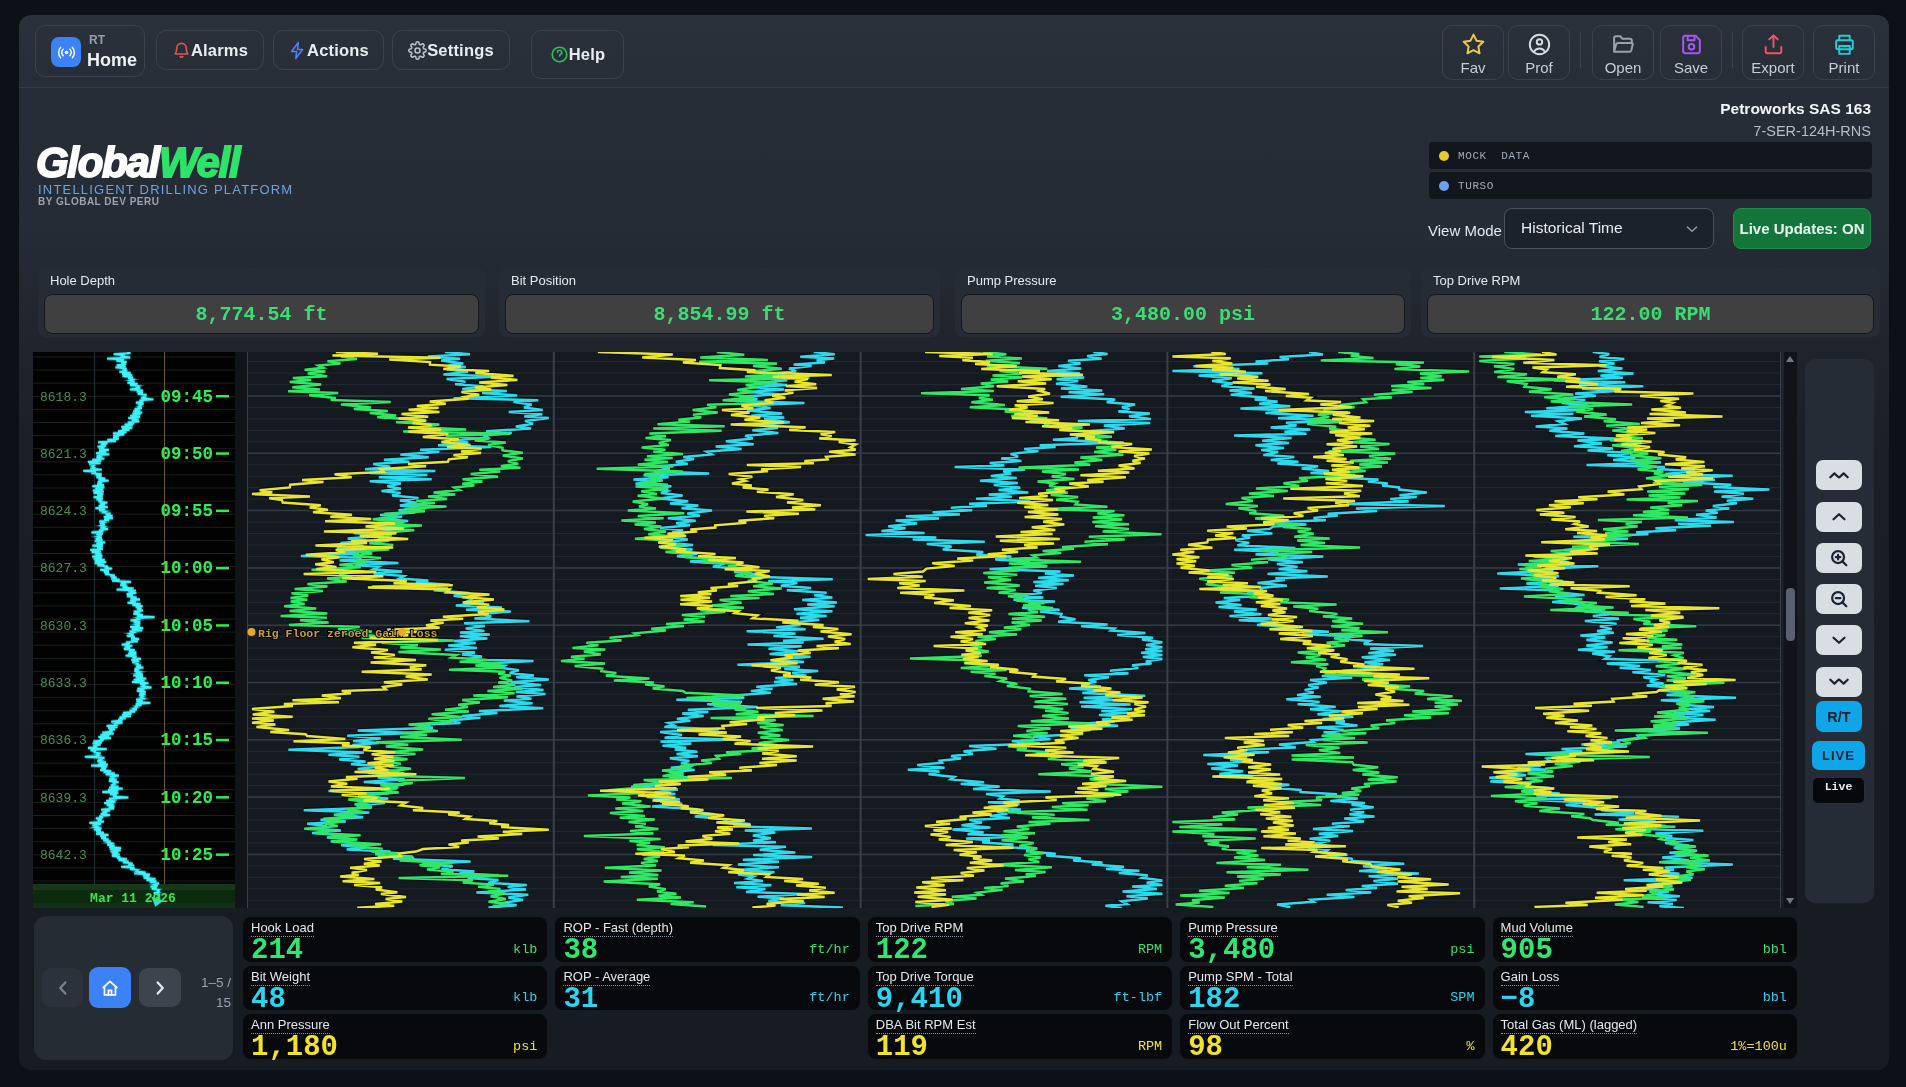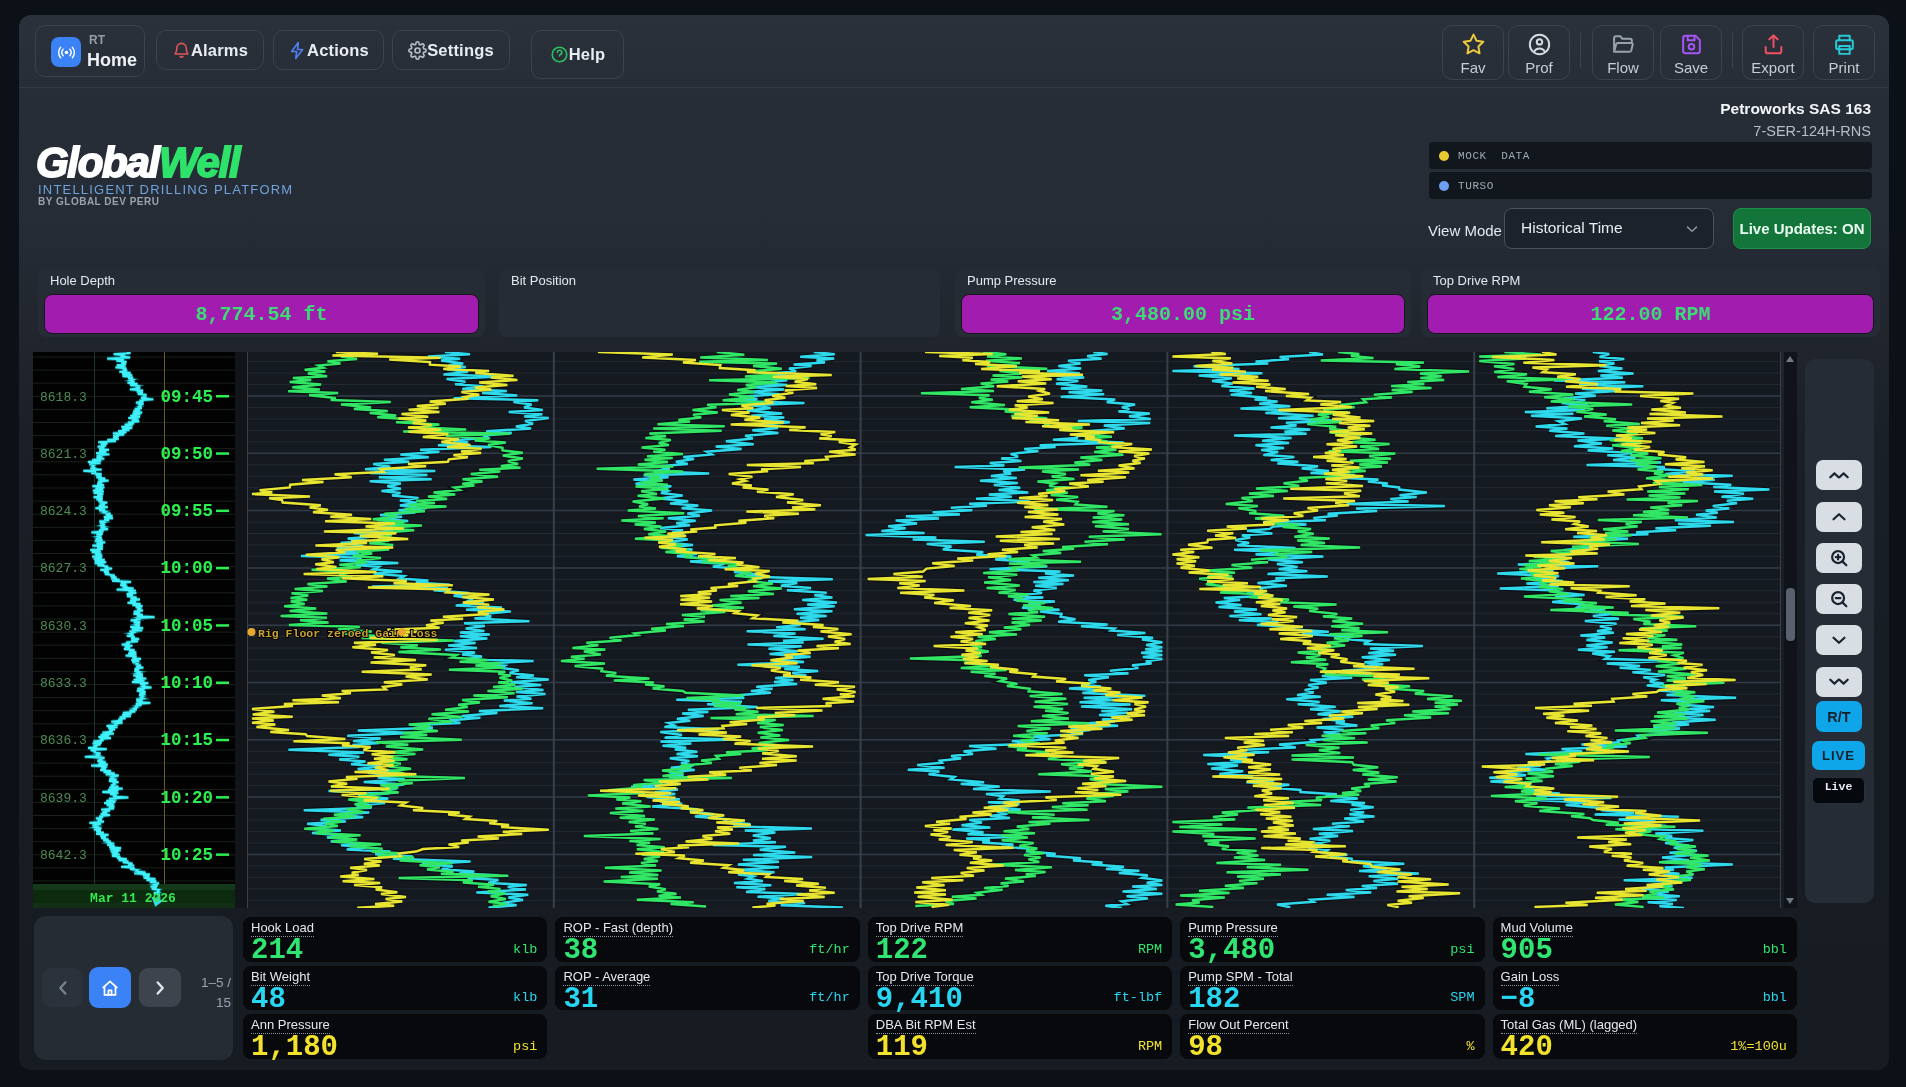--- a/index.html
+++ b/index.html
@@ -27,21 +27,21 @@
 .strip .dot{width:10px;height:10px;border-radius:50%;margin-left:10px}
 .strip span{margin-left:9px;font-family:"Liberation Mono",monospace;font-size:11px;color:#a0aab4;letter-spacing:0.6px}
 #viewmode{position:absolute;left:1409px;top:207px;font-size:15px;color:#e2e8ef}
 #select{position:absolute;left:1485px;top:193px;width:210px;height:41px;border:1px solid #49525f;border-radius:8px;background:#1c222b}
 #select .txt{position:absolute;left:16px;top:10px;font-size:15.5px;color:#e8edf2}
 #select svg{position:absolute;right:12px;top:11px}
 #livebtn{position:absolute;left:1714px;top:193px;width:138px;height:41px;background:#14753a;border:1px solid #1e8f49;border-radius:8px;display:flex;align-items:center;justify-content:center;font-size:15px;font-weight:700;color:#eafdf1}
 
 .card{position:absolute;top:253px;height:69px;background:#262c36;border-radius:8px}
 .clab{position:absolute;left:12px;top:5px;font-size:13px;color:#e4e9ef}
-.cbox{position:absolute;left:6px;top:26px;right:6px;height:40px;background:#a21caf;border:1px solid #14181d;border-radius:8px;
+.cbox{position:absolute;left:6px;top:26px;right:6px;height:40px;background:#404040;border:1px solid #14181d;border-radius:8px;
 display:flex;align-items:center;justify-content:center;font-family:"Liberation Mono",monospace;font-size:20px;font-weight:700;color:#3bdc74}
 
 #ltrack{position:absolute;left:14px;top:337px;width:202px;height:556px}
 #chart{position:absolute;left:228px;top:337px;width:1534px;height:556px}
 #sbar{position:absolute;left:1765px;top:337px;width:13px;height:556px;background:#10141a}
 #sthumb{position:absolute;left:2px;top:236px;width:9px;height:53px;background:#59616e;border-radius:4px}
 #spanel{position:absolute;left:1786px;top:344px;width:69px;height:544px;background:#262c35;border-radius:10px}
 .sbtn{position:absolute;left:11px;width:46px;height:30px;background:#d9dee4;border-radius:7px;display:flex;align-items:center;justify-content:center}
 .sbtxt{position:absolute;left:11px;width:46px;height:30px;background:#0ea5e9;border-radius:7px;display:flex;align-items:center;justify-content:center;font-size:14.5px;font-weight:700;color:#16202c}
 
@@ -111,21 +111,21 @@
         <path d="M6.7 19a6 6 0 0 1 10.6 0"></path>
       </svg>
       <span>Prof</span>
     </div>
     <div class="vsep" style="left:1561px"></div>
     <div class="tbtn" style="left:1573px">
       <svg width="25" height="25" viewBox="0 0 24 24" fill="none" stroke="#9aa3ad" stroke-width="1.9" stroke-linecap="round" stroke-linejoin="round">
         <path d="M3 7.5V5.8A1.8 1.8 0 0 1 4.8 4h4.1l2 2.5h7.3A1.8 1.8 0 0 1 20 8.3v1.2"></path>
         <path d="M3.5 19h14.2a1.8 1.8 0 0 0 1.73-1.3l1.4-5.4A1.4 1.4 0 0 0 19.5 10.5H6.7a1.8 1.8 0 0 0-1.74 1.33L3 19V7.5"></path>
       </svg>
-      <span>Flow</span>
+      <span>Open</span>
     </div>
     <div class="tbtn" style="left:1641px">
       <svg width="25" height="25" viewBox="0 0 24 24" fill="none" stroke="#a855f7" stroke-width="1.9" stroke-linecap="round" stroke-linejoin="round">
         <path d="M6 3.5h9.8L20 7.8V18.3a2.2 2.2 0 0 1-2.2 2.2H6.2A2.2 2.2 0 0 1 4 18.3V5.7A2.2 2.2 0 0 1 6 3.5z"></path>
         <path d="M8.3 3.8v4.2h6.6V3.8"></path>
         <circle cx="12" cy="14.2" r="2.7"></circle>
       </svg>
       <span>Save</span>
     </div>
     <div class="vsep" style="left:1713px"></div>
@@ -165,20 +165,21 @@
         <path d="M6 9.5 12 15l6-5.5"></path>
       </svg>
     </div>
     <div id="livebtn">Live Updates: ON</div>
     <div class="card" style="left:19px;width:447px">
       <div class="clab">Hole Depth</div>
       <div class="cbox">8,774.54 ft</div>
     </div>
     <div class="card" style="left:480px;width:441px">
       <div class="clab">Bit Position</div>
+      <div class="cbox">8,854.99 ft</div>
     </div>
     <div class="card" style="left:936px;width:456px">
       <div class="clab">Pump Pressure</div>
       <div class="cbox">3,480.00 psi</div>
     </div>
     <div class="card" style="left:1402px;width:459px">
       <div class="clab">Top Drive RPM</div>
       <div class="cbox">122.00 RPM</div>
     </div>
     <div id="ltrack">

